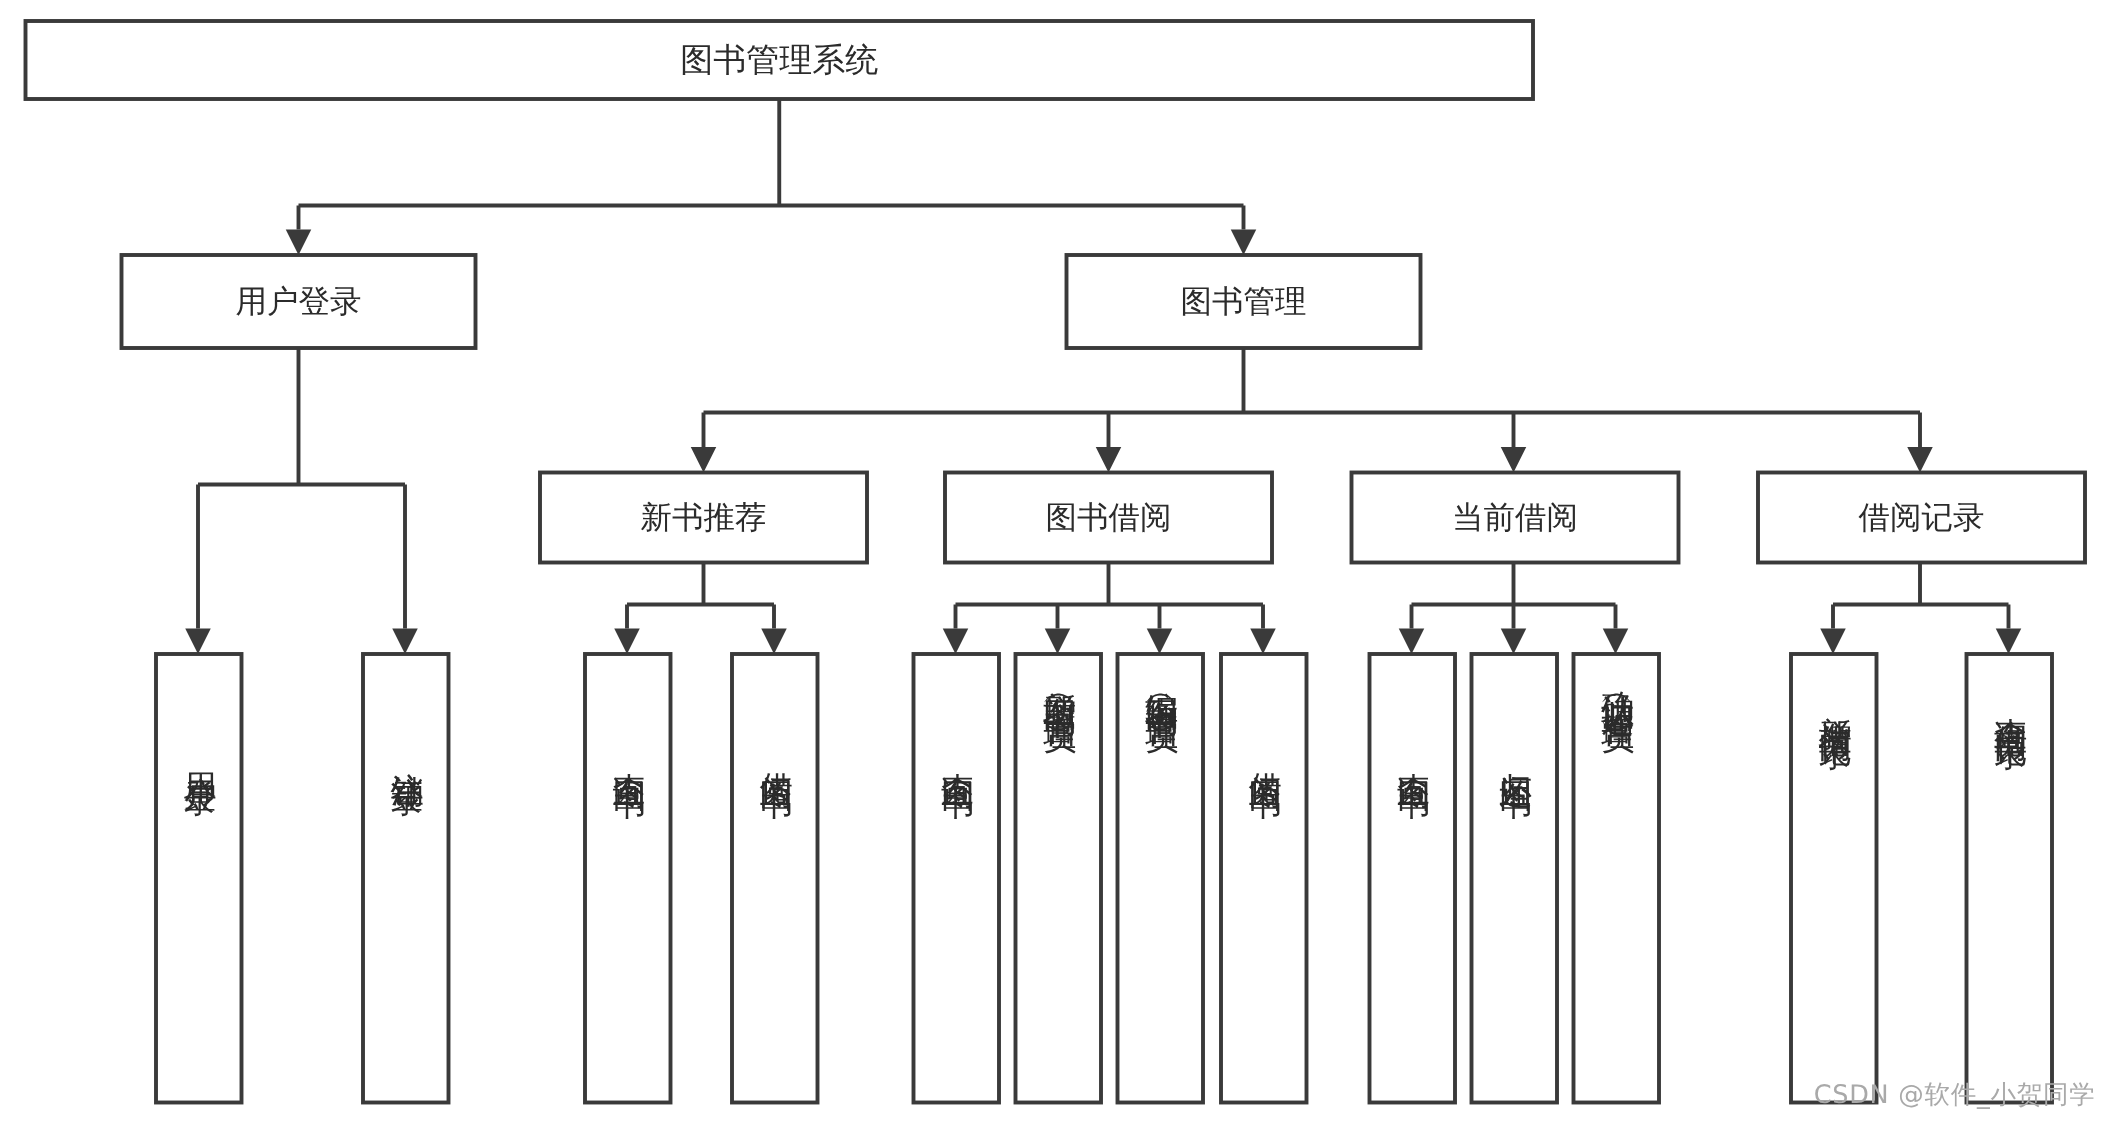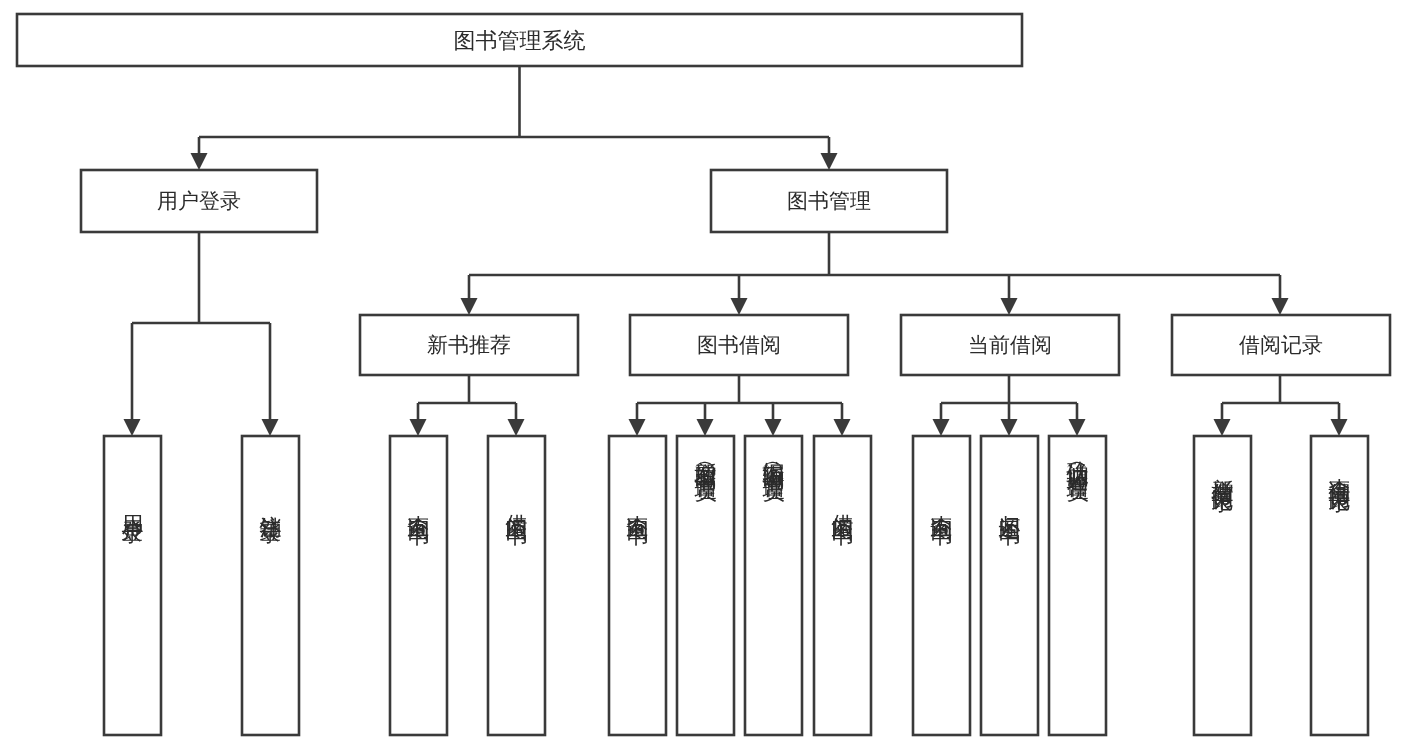--- a/index.html
+++ b/index.html
@@ -262,14 +262,15 @@
     <span class="leaf-label">确认归还（管理员）</span>
   </div>
 
   <div class="leaf-label-wrap" style="left:1194px; top:460px; width:57px; height:275px;">
     <span class="leaf-label">新增借阅记录</span>
   </div>
   <div class="leaf-label-wrap" style="left:1311px; top:460px; width:57px; height:275px;">
     <span class="leaf-label">查询借阅记录</span>
   </div>
 
+  <div class="watermark">CSDN @软件_小贺同学</div>
 
 </div>
 
 </body></html>

